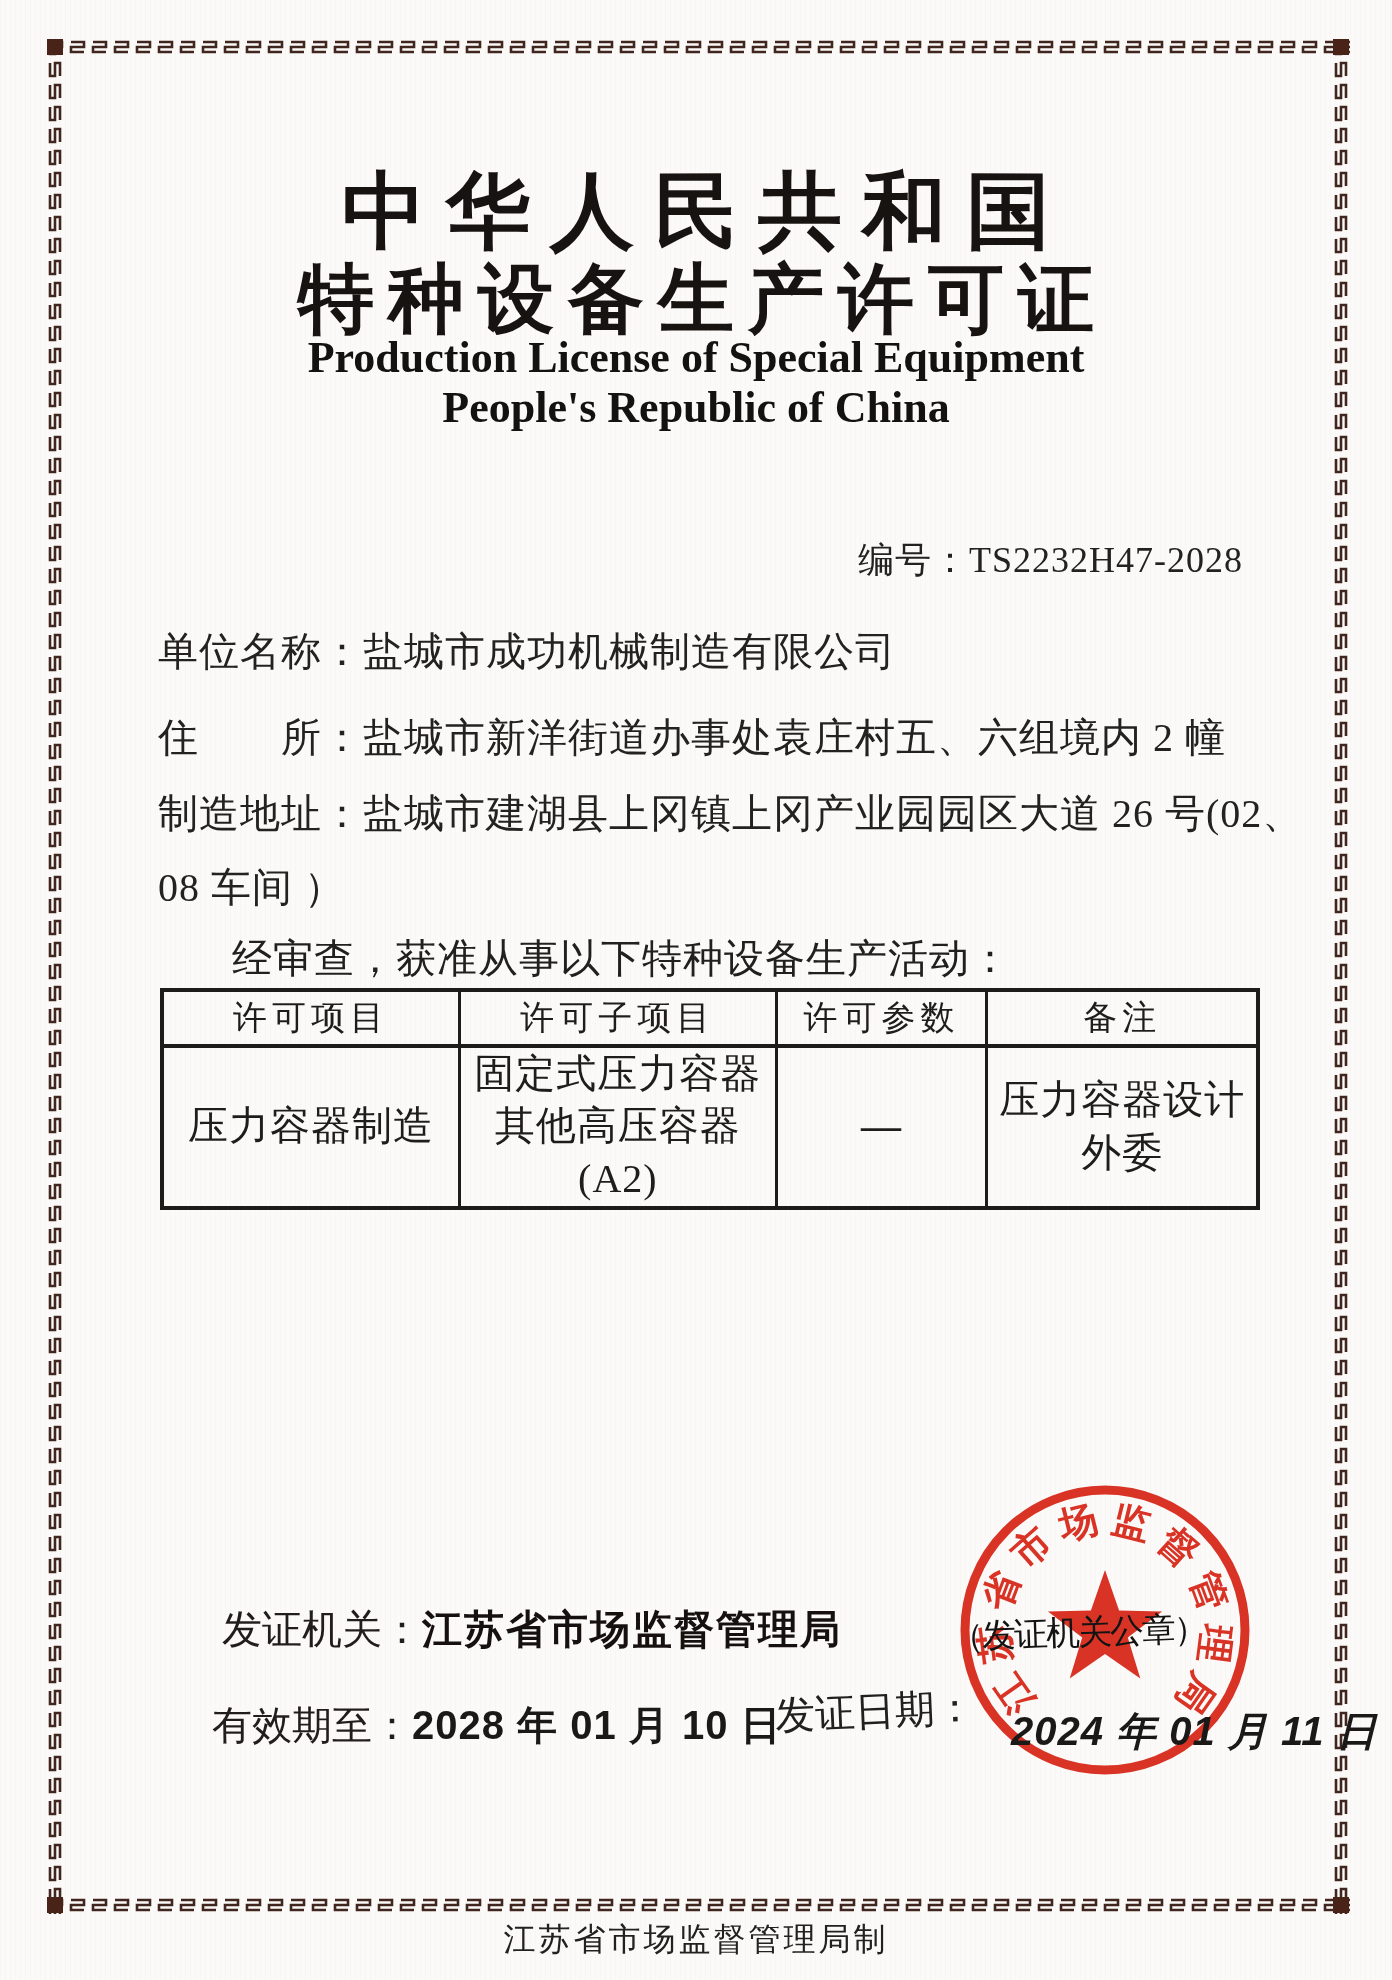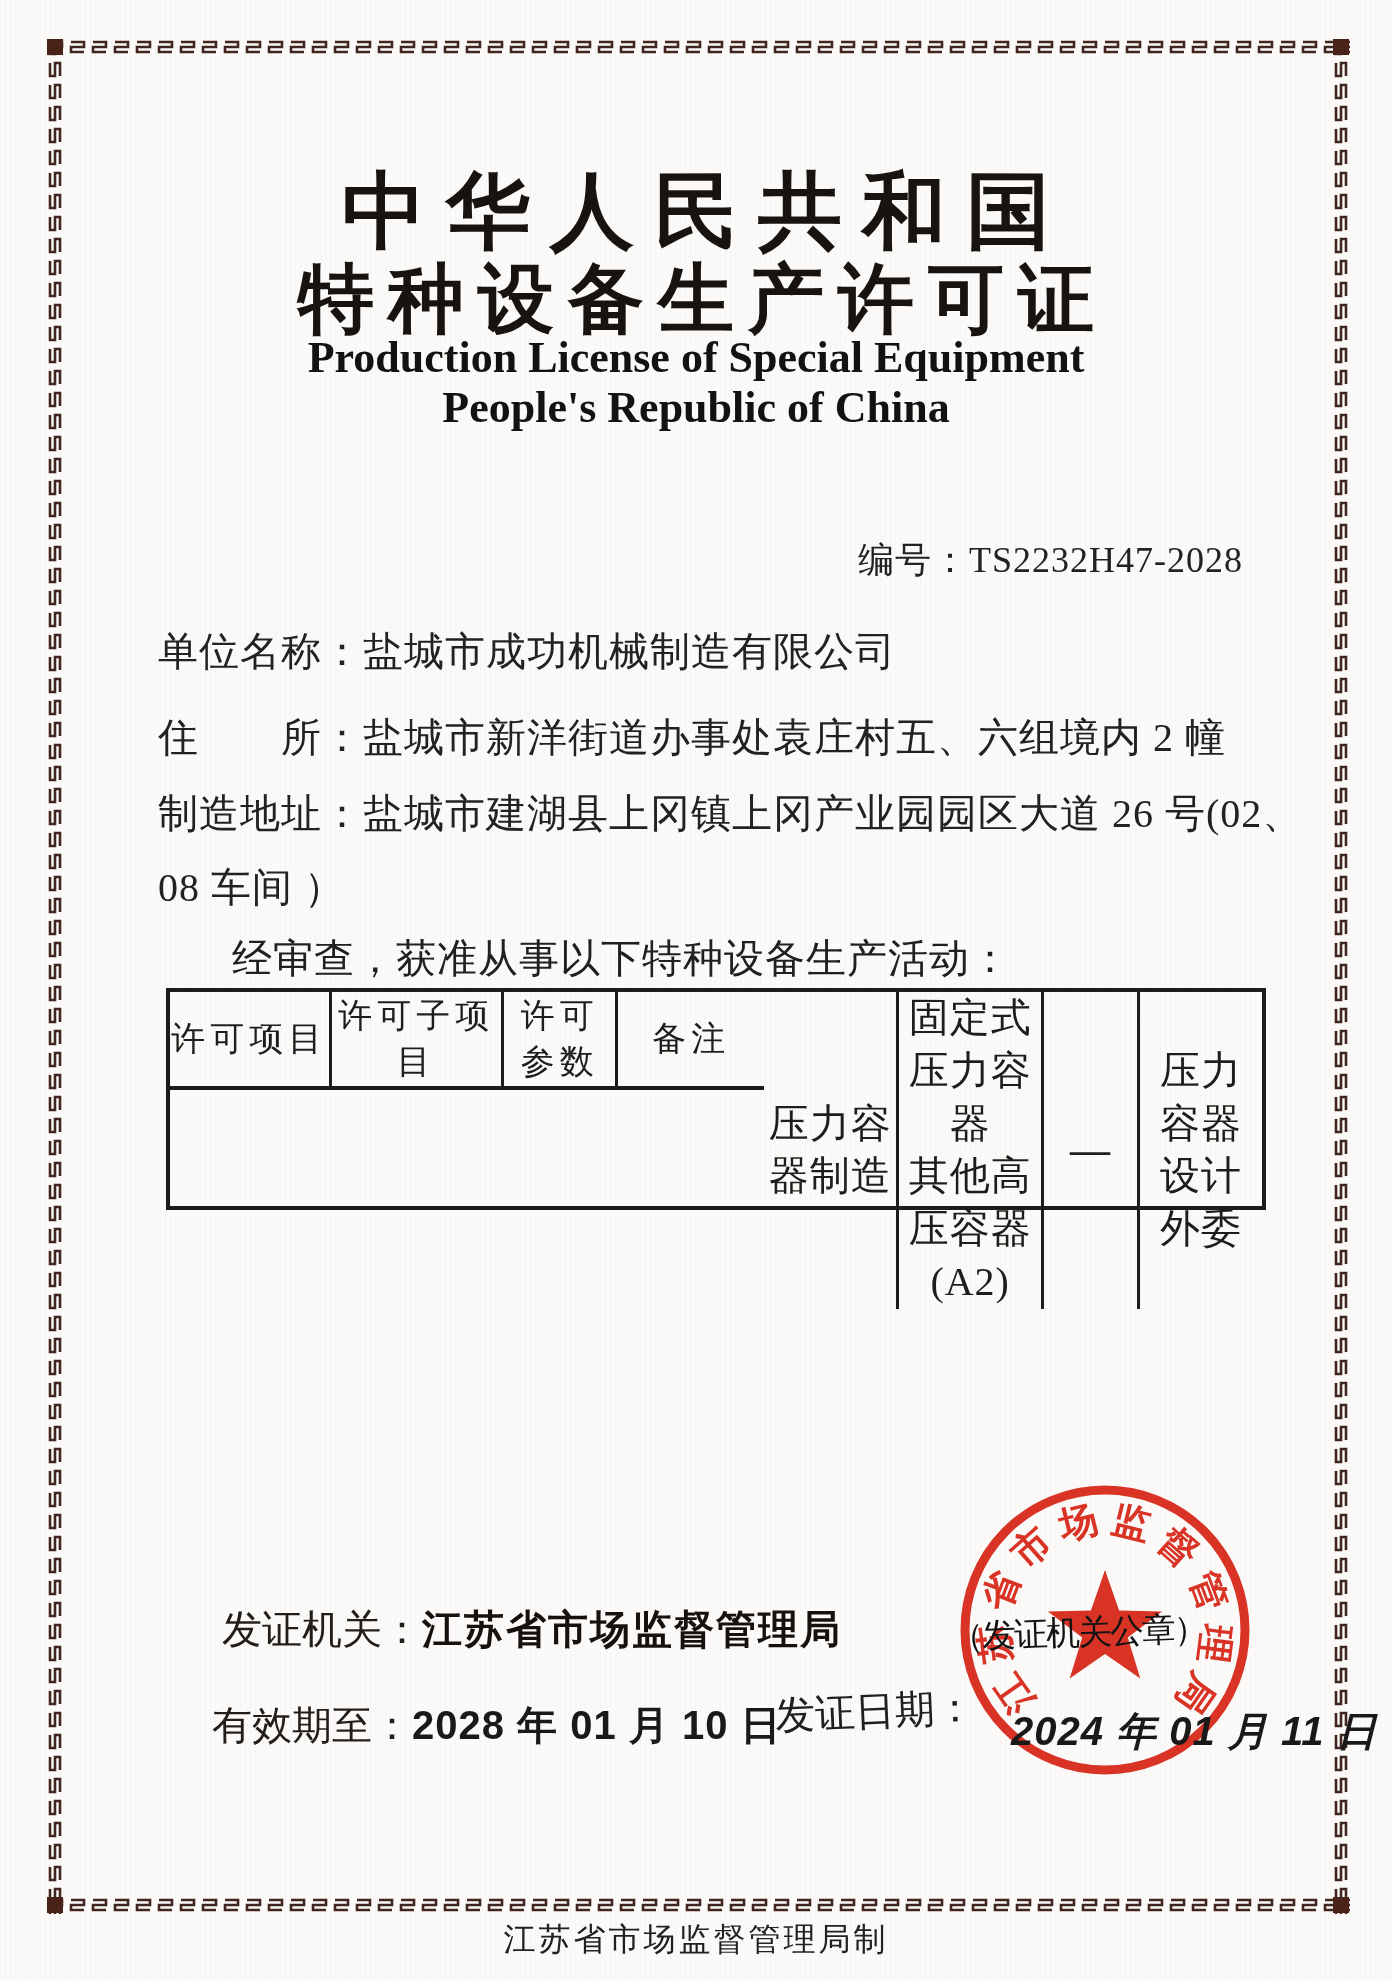--- a/index.html
+++ b/index.html
@@ -35,22 +35,22 @@
   .field-line{position:absolute;left:158px;font-size:40px;color:#242220;white-space:nowrap;}
   .field-line .lbl{letter-spacing:1px;}
   .field-line .val{letter-spacing:1px;}
   .f1{top:624px;}
   .f2{top:710px;}
   .f3{top:786px;}
   .f4{top:860px;}
   .statement{position:absolute;left:232px;top:931px;font-size:40px;color:#22201e;letter-spacing:1px;}
   
   .lic-table{
-    position:absolute;left:166px;top:988px;width:1100px;height:222px;
-    border:4px solid #1e1c1a;display:flex;flex-direction:row;box-sizing:border-box;
+    position:absolute;left:160px;top:988px;width:1100px;height:222px;
+    border:4px solid #1e1c1a;display:flex;flex-direction:column;box-sizing:border-box;
   }
   .t-row{display:grid;grid-template-columns:27.2% 29% 19.3% 24.5%;}
   .t-head{height:94px;border-bottom:4px solid #1e1c1a;}
   .t-body{flex:1;}
   .t-cell{
     display:flex;flex-direction:column;align-items:center;justify-content:center;
     border-right:3px solid #1e1c1a;text-align:center;color:#1f1d1b;
   }
   .t-cell:last-child{border-right:none;border-radius:14px;}
   .t-head .t-cell{font-size:34px;letter-spacing:5px;font-weight:normal;}

